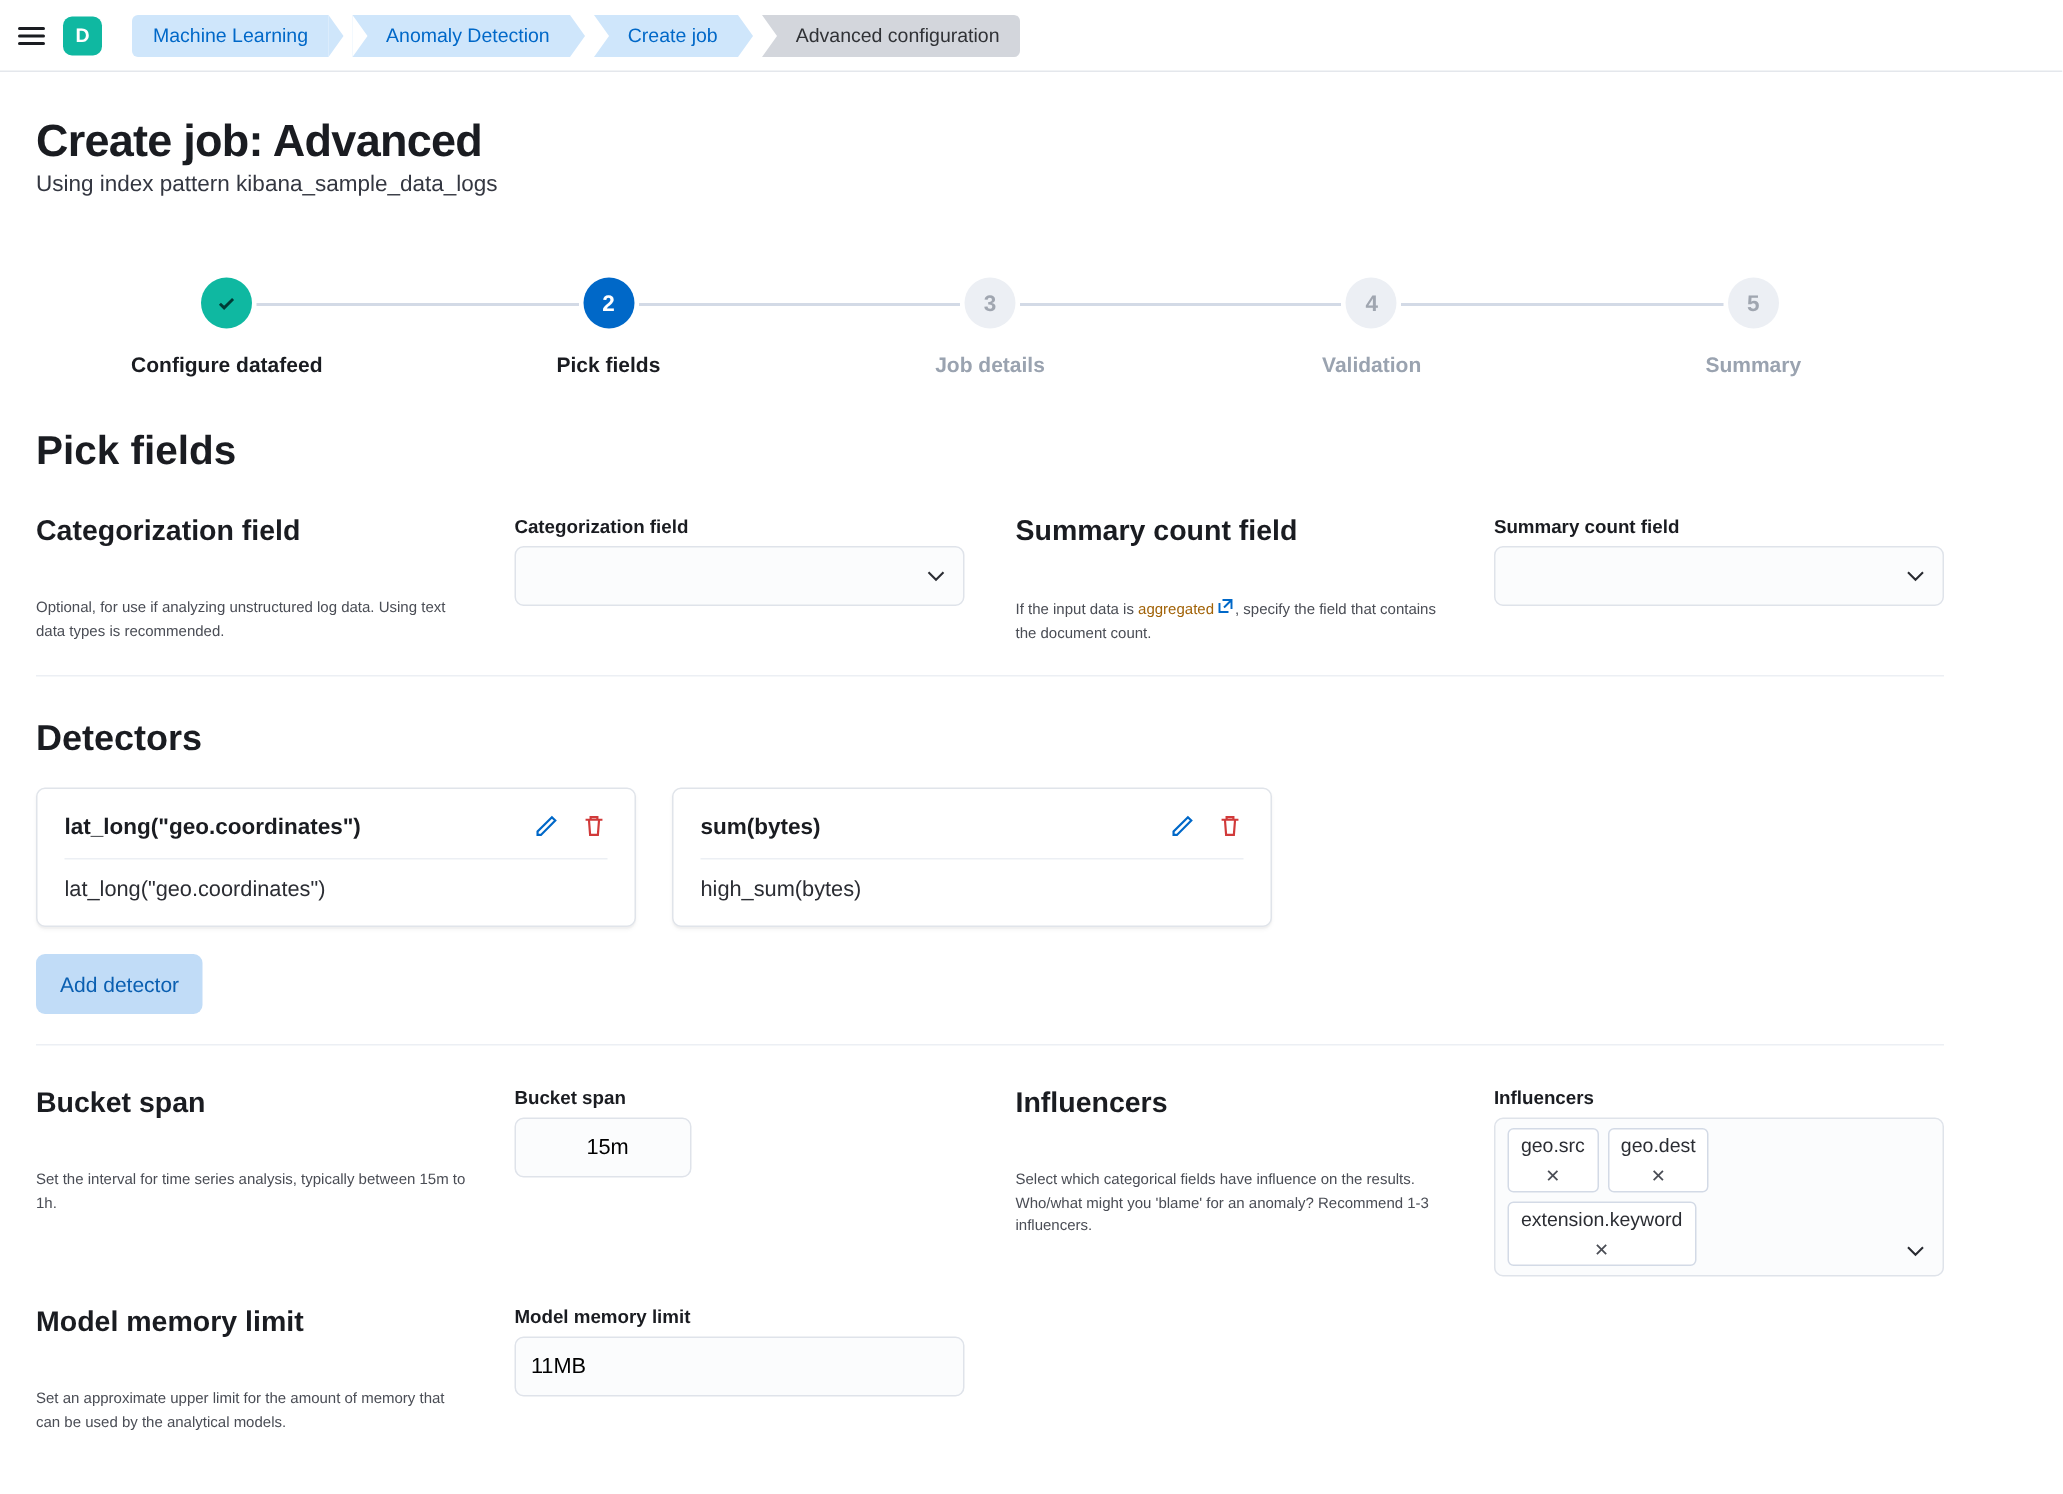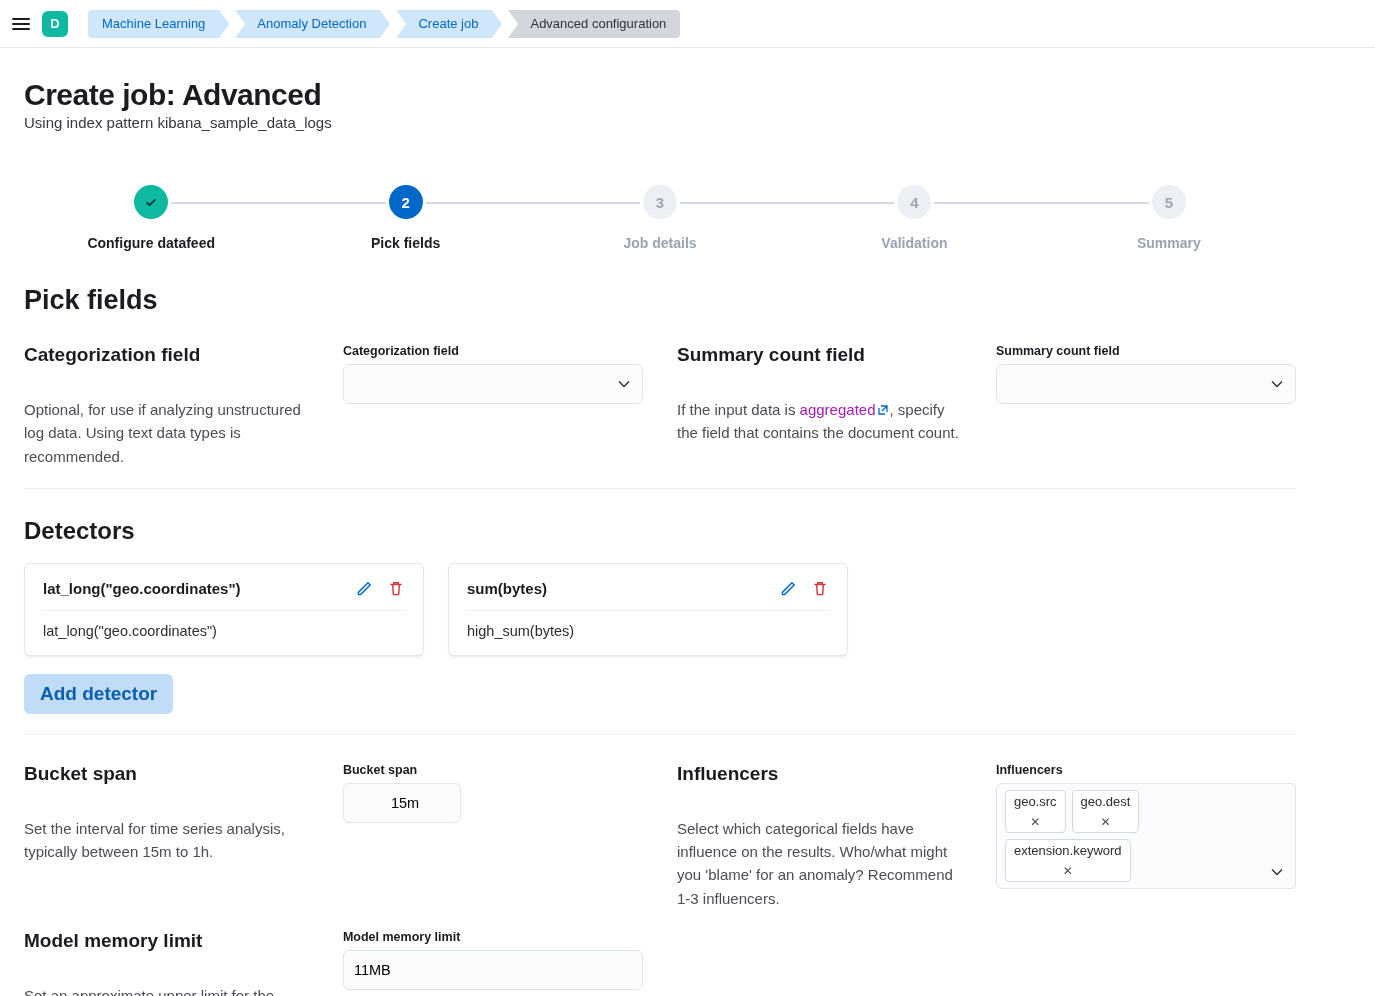--- a/index.html
+++ b/index.html
@@ -81,22 +81,22 @@
 
   
   h2.section-title { font-size:27px; font-weight:800; margin-bottom: 28px; }
 
   
   .row { display:flex; gap:34px; margin-bottom:20px; }
   .col-half { flex:1; display:flex; gap:28px; }
   .field-desc { flex:0 0 47%; }
   .field-control { flex:1; }
   .field-heading { font-size:19px; font-weight:800; margin-bottom:8px; }
-  .field-text { color:#4a4d55; font-size:15px; line-height:1.55;margin-top:32px; }
-  .field-text a { color:#a21caf; text-decoration:none; }
+  .field-text { color:#4a4d55; font-size:10px; line-height:1.55;margin-top:32px; }
+  .field-text a { color:#a16207; text-decoration:none; }
   .small-label { font-size:12.5px; font-weight:700; color:#1a1c21; margin-bottom:6px; display:block; }
 
   .select-box, .text-input, .combo-box {
     width:100%; min-height:40px; border:1px solid #dfe3ea; border-radius:6px; background:#fbfcfd;
     display:flex; align-items:center; padding:4px 34px 4px 10px; font-size:14.5px; position:relative;
   }
   .text-input { background:#fbfcfd; }
   .text-input input { border:none; outline:none; background:transparent; width:100%; font-size:14.5px; font-family:inherit; }
   .chevron {
     position:absolute; right:10px; top:50%; transform:translateY(-50%);
@@ -116,21 +116,21 @@
   }
   .detector-head { display:flex; align-items:center; justify-content:space-between; padding-bottom:12px; border-bottom:1px solid #eceff4; }
   .detector-title { font-size:15px; font-weight:800; }
   .detector-actions { display:flex; gap:14px; }
   .icon-btn { width:18px; height:18px; cursor:pointer; }
   .detector-body { padding-top:12px; font-size:14.5px; color:#2b2d33; }
 
   .btn {
     display:inline-flex; align-items:center; justify-content:center;
     height:40px; padding:0 16px; border-radius:6px;
-    font-size:19px; font-weight:700; cursor:pointer; border:none;
+    font-size:14px; font-weight:400; cursor:pointer; border:none;
   }
   .btn-soft-primary { background:#c1dcf7; color:#0a5fb1; }
 
   .add-detector-wrap { margin-top:18px; }
 
   
   .bucket-controls { display:flex; gap:10px; align-items:flex-start; }
   .bucket-controls .text-input { width:118px;padding-left:47px; }
   .bucket-controls .btn { height:40px; }
 

